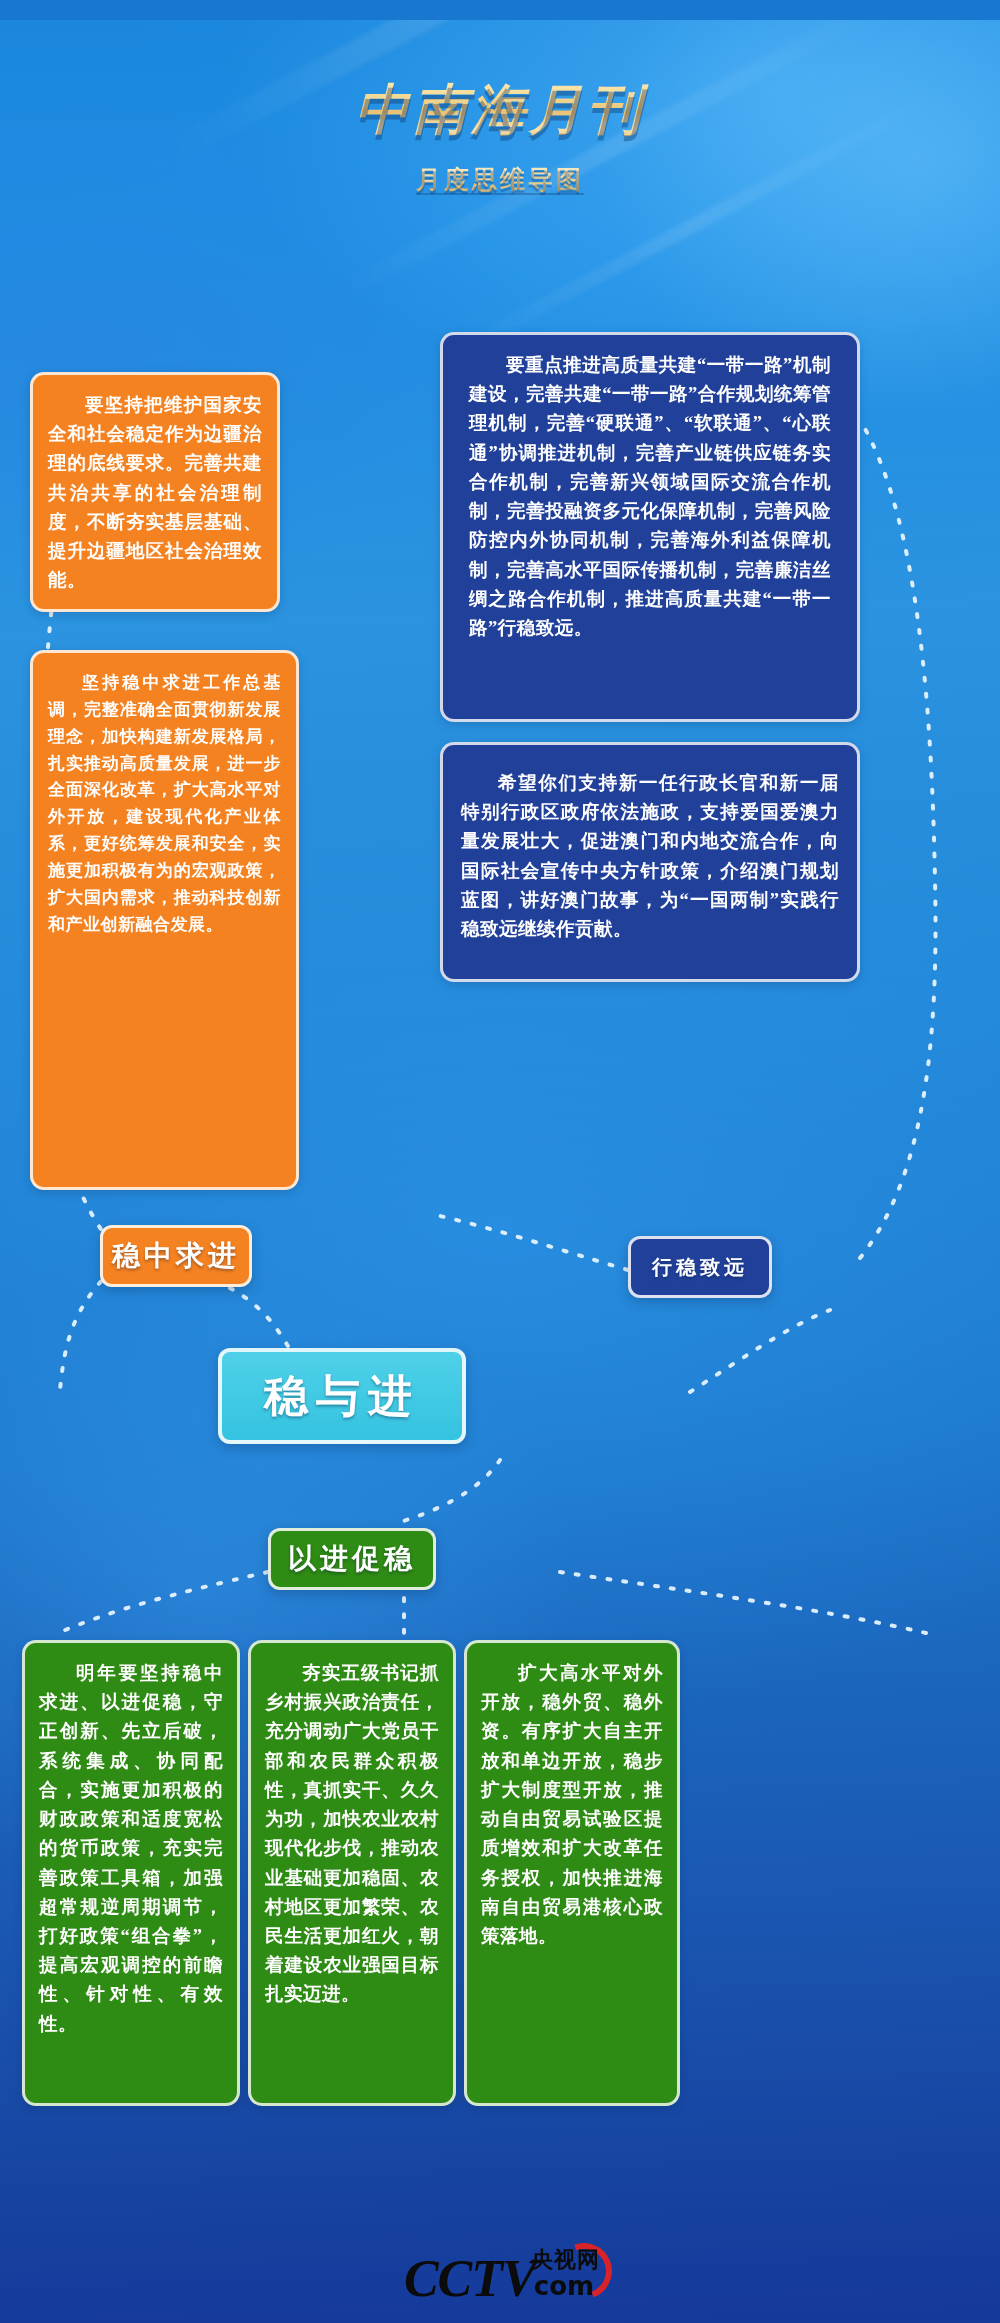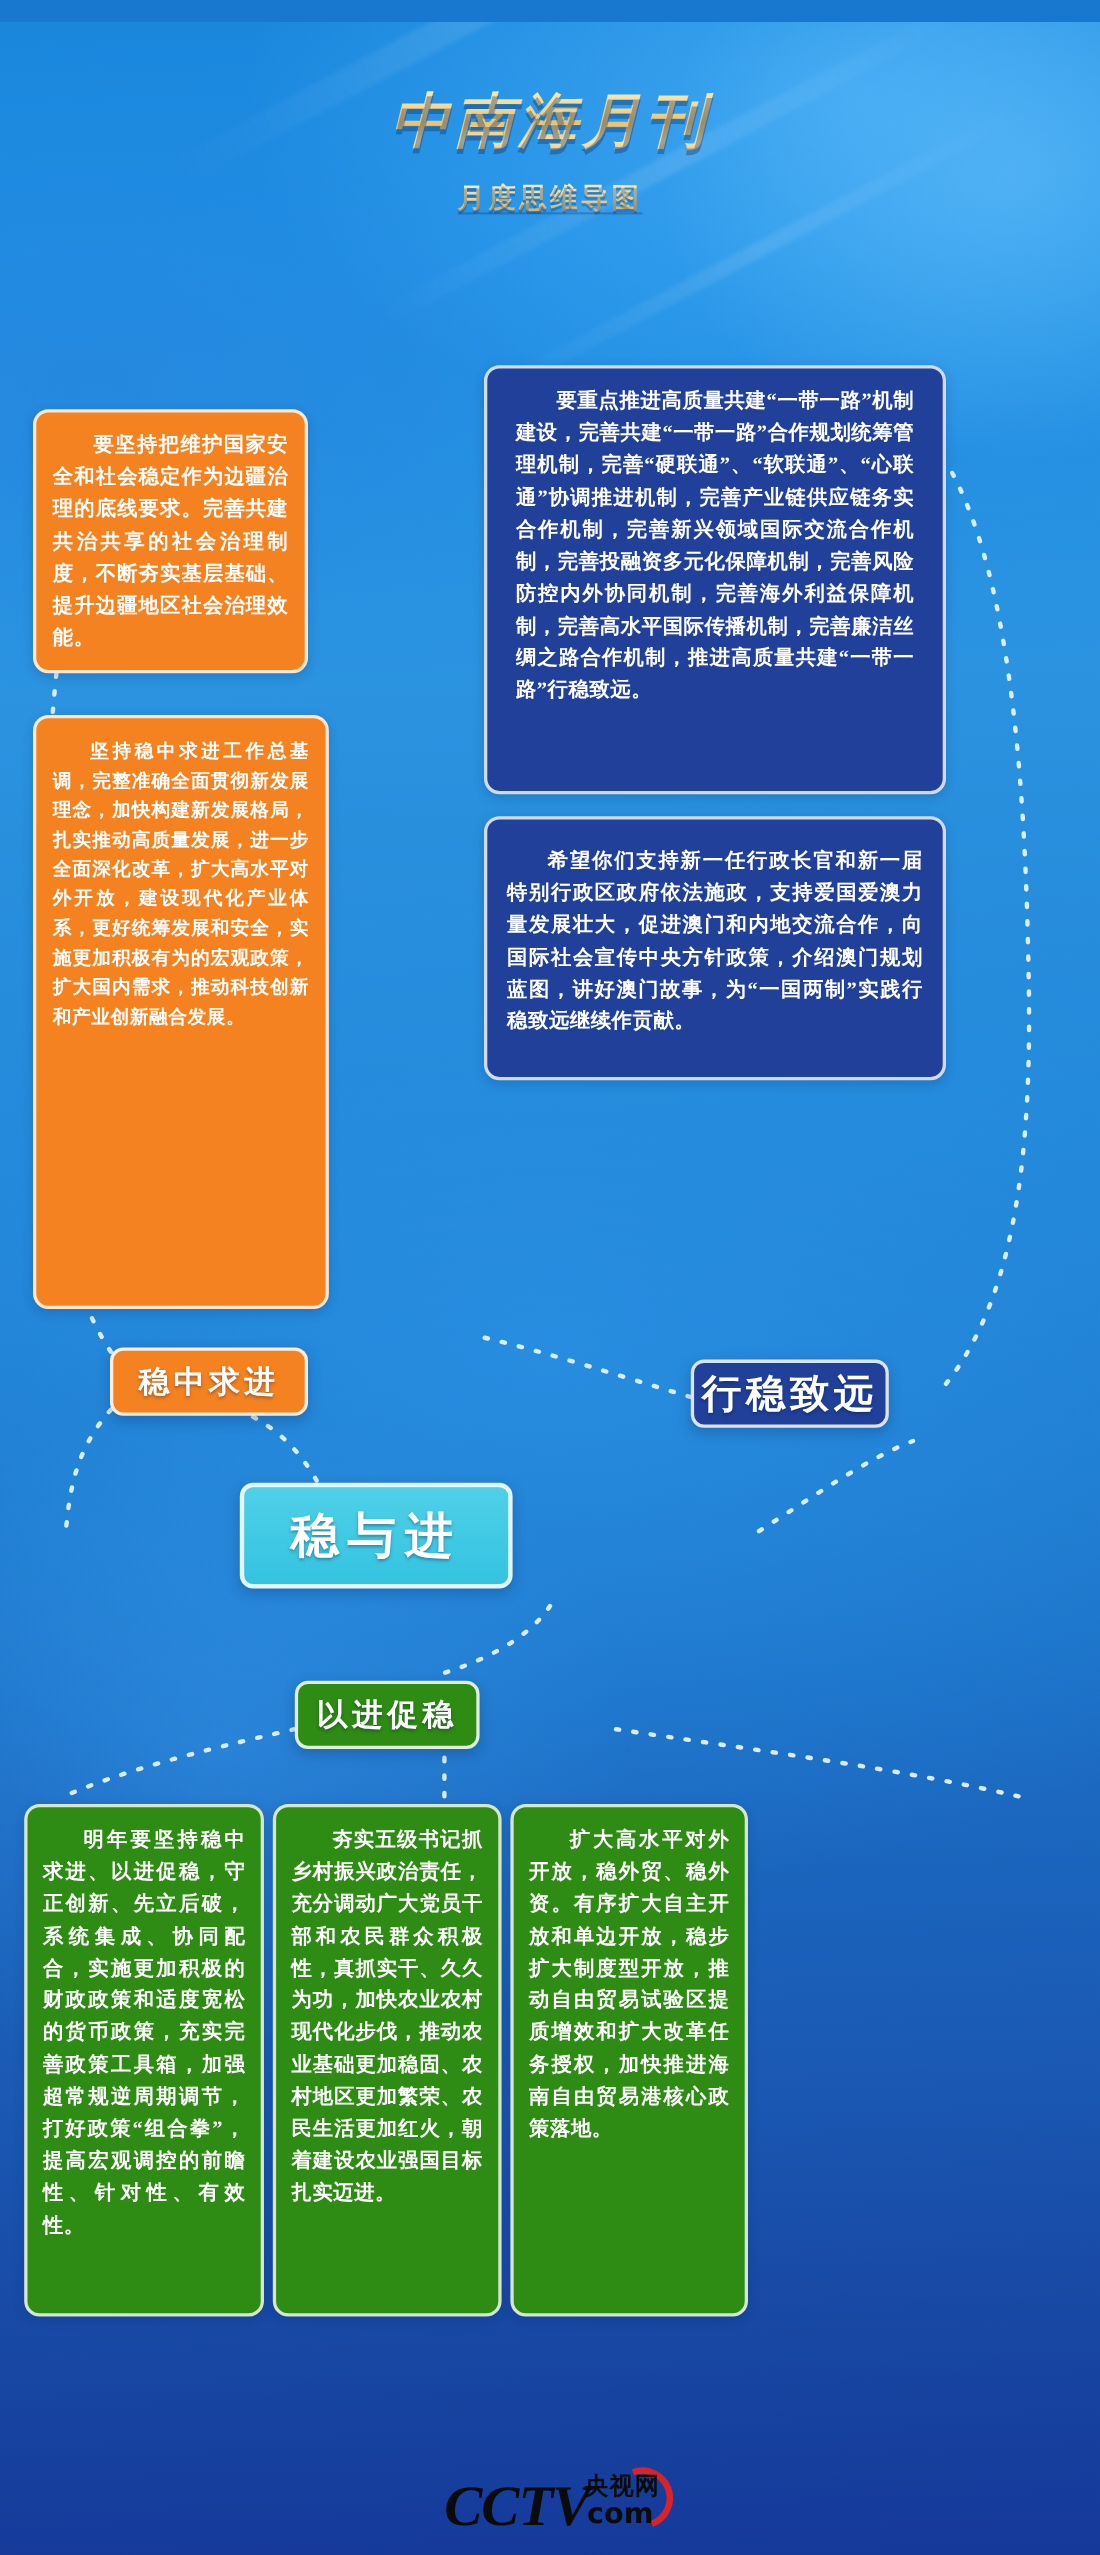--- a/index.html
+++ b/index.html
@@ -154,25 +154,25 @@
   </div>
 
   <div class="card blue" style="left:440px;top:312px;width:420px;height:390px;padding:16px 26px;font-size:18.5px;">
     <p>要重点推进高质量共建“一带一路”机制建设，完善共建“一带一路”合作规划统筹管理机制，完善“硬联通”、“软联通”、“心联通”协调推进机制，完善产业链供应链务实合作机制，完善新兴领域国际交流合作机制，完善投融资多元化保障机制，完善风险防控内外协同机制，完善海外利益保障机制，完善高水平国际传播机制，完善廉洁丝绸之路合作机制，推进高质量共建“一带一路”行稳致远。</p>
   </div>
 
   <div class="card blue" style="left:440px;top:722px;width:420px;height:240px;padding:24px 18px;font-size:18.5px;">
     <p>希望你们支持新一任行政长官和新一届特别行政区政府依法施政，支持爱国爱澳力量发展壮大，促进澳门和内地交流合作，向国际社会宣传中央方针政策，介绍澳门规划蓝图，讲好澳门故事，为“一国两制”实践行稳致远继续作贡献。</p>
   </div>
 
-  <div class="pill orange" style="left:100px;top:1205px;width:180px;height:62px;font-size:28px;">
+  <div class="pill orange" style="left:100px;top:1205px;width:152px;height:62px;font-size:28px;">
     <span>稳中求进</span>
   </div>
 
-  <div class="pill blue" style="left:628px;top:1216px;width:180px;height:62px;font-size:36px;text-align:center;">
+  <div class="pill blue" style="left:628px;top:1216px;width:144px;height:62px;font-size:20px;text-align:center;">
     <span>行稳致远</span>
   </div>
 
   <div class="pill cyan" style="left:218px;top:1328px;width:248px;height:96px;font-size:44px;letter-spacing:8px;border-width:4px;">
     <span>稳与进</span>
   </div>
 
   <div class="pill green" style="left:268px;top:1508px;width:168px;height:62px;font-size:28px;">
     <span>以进促稳</span>
   </div>

